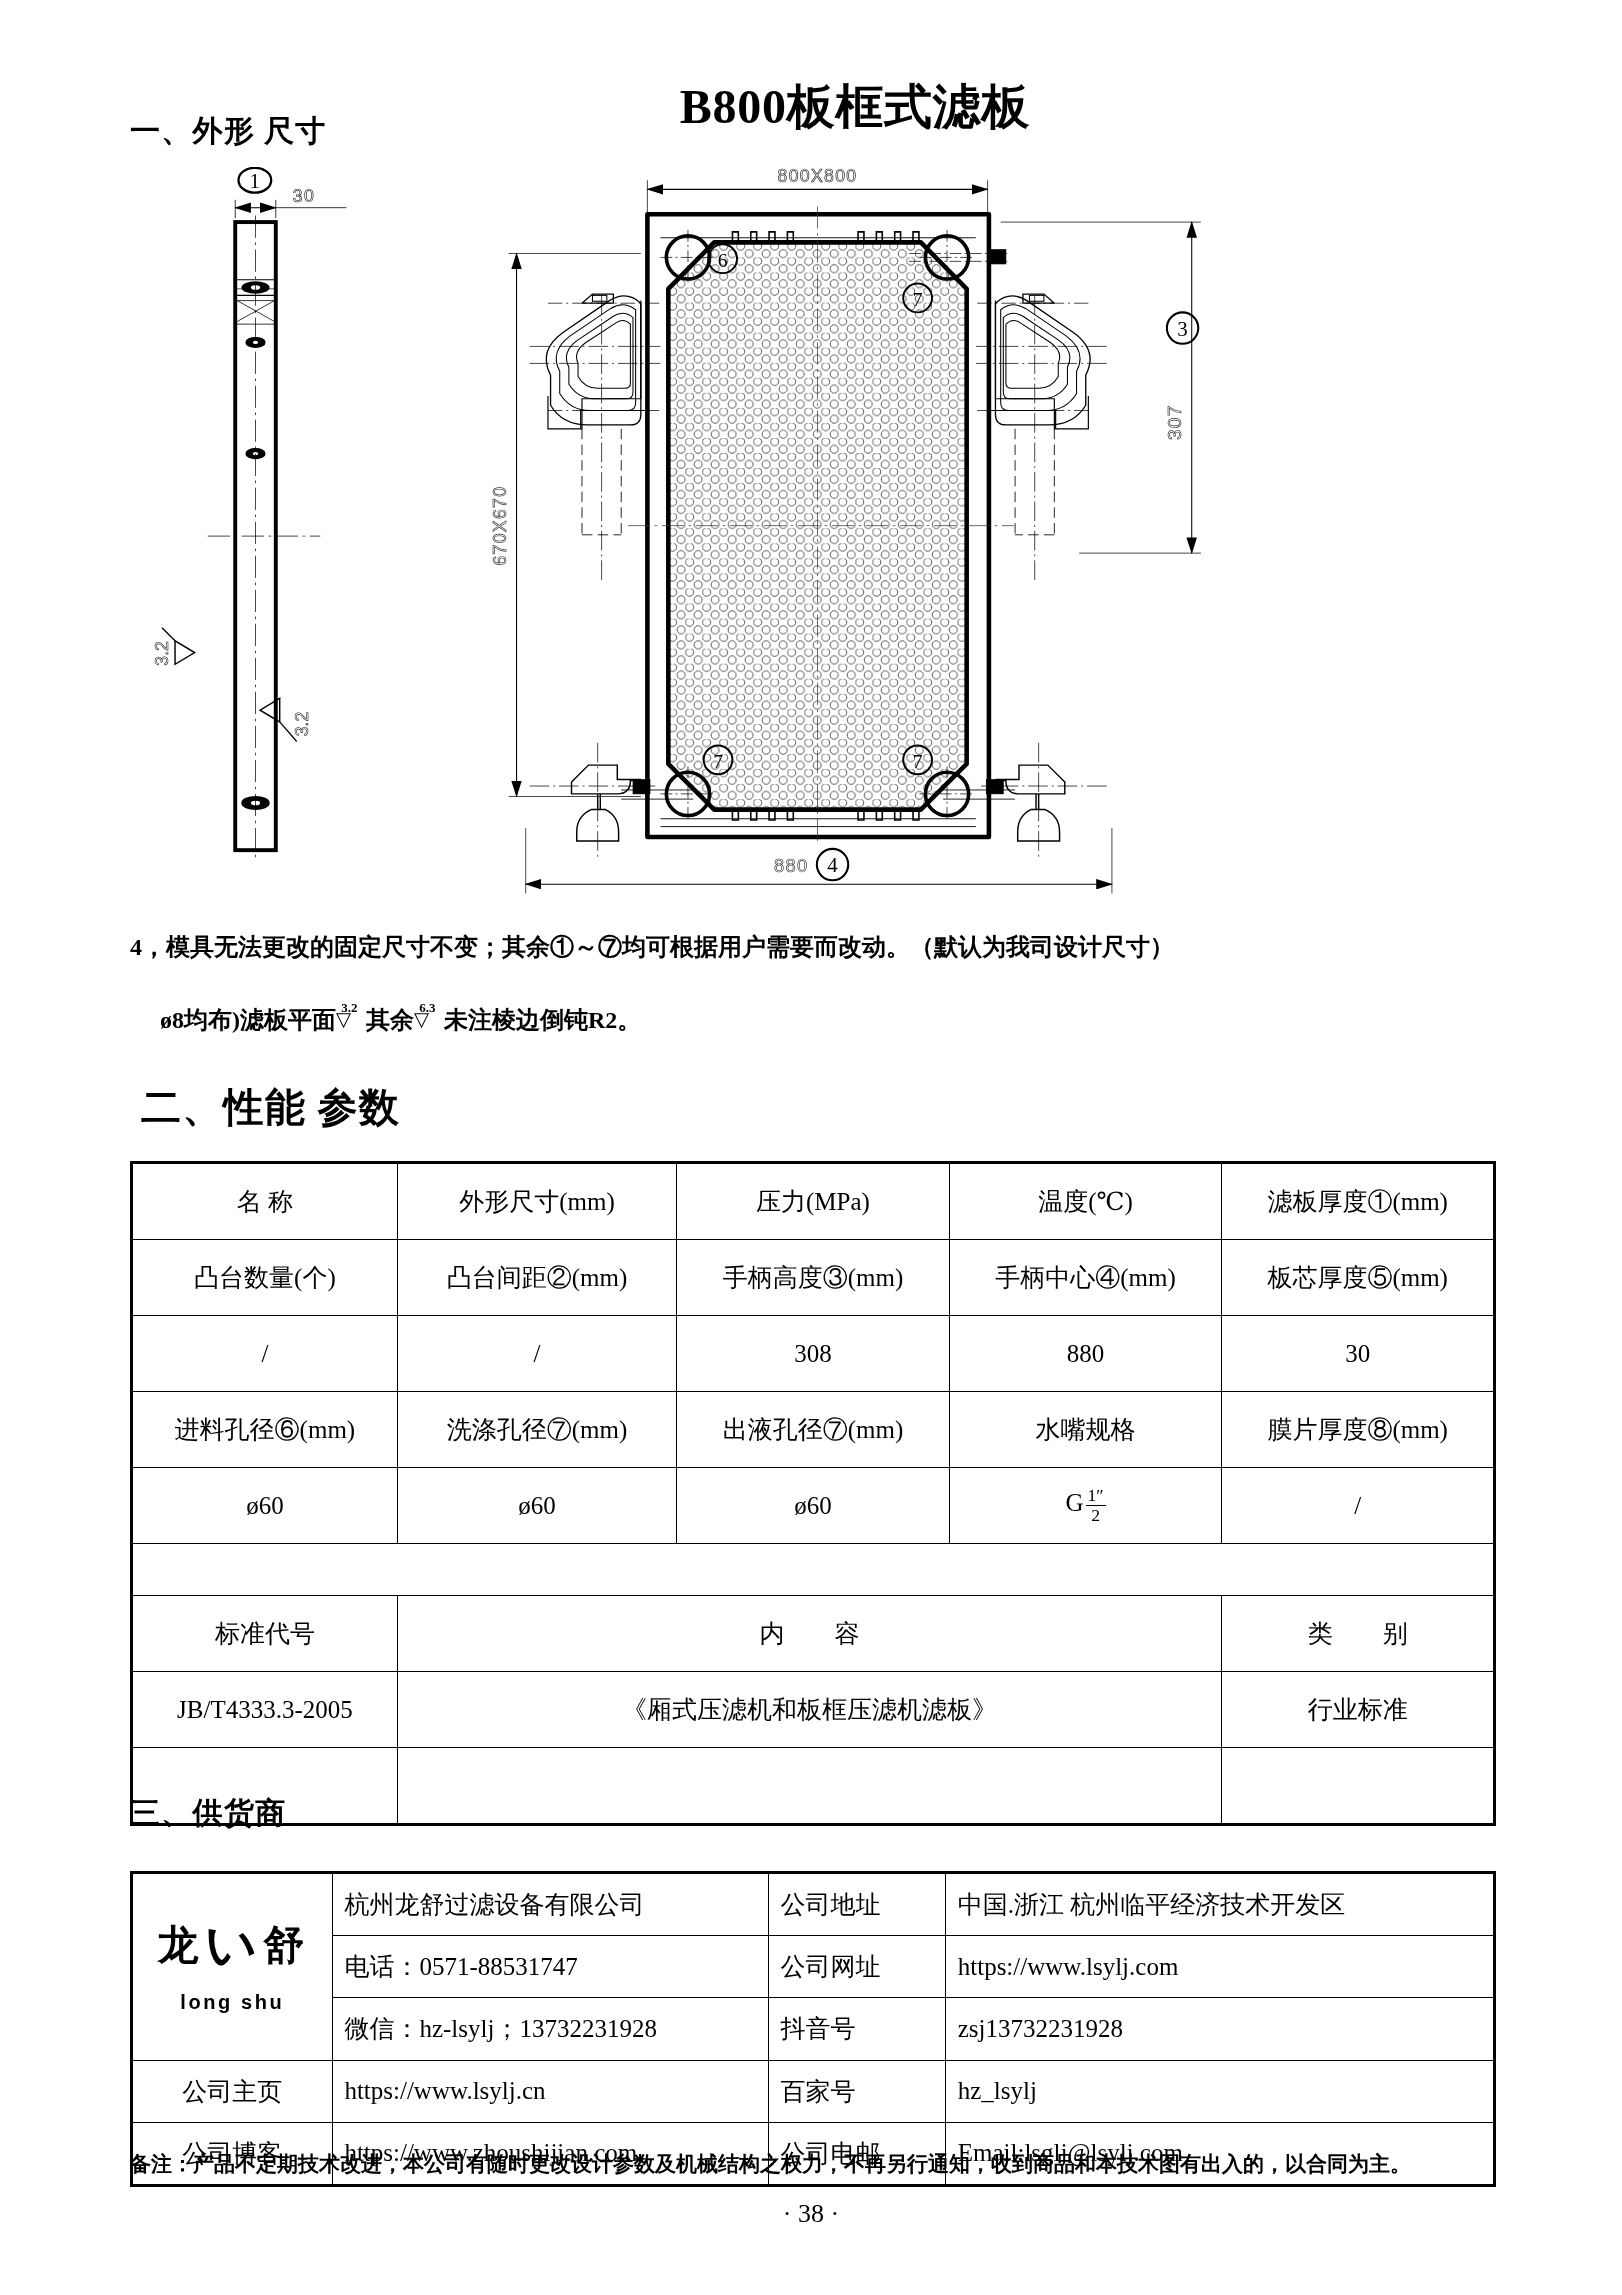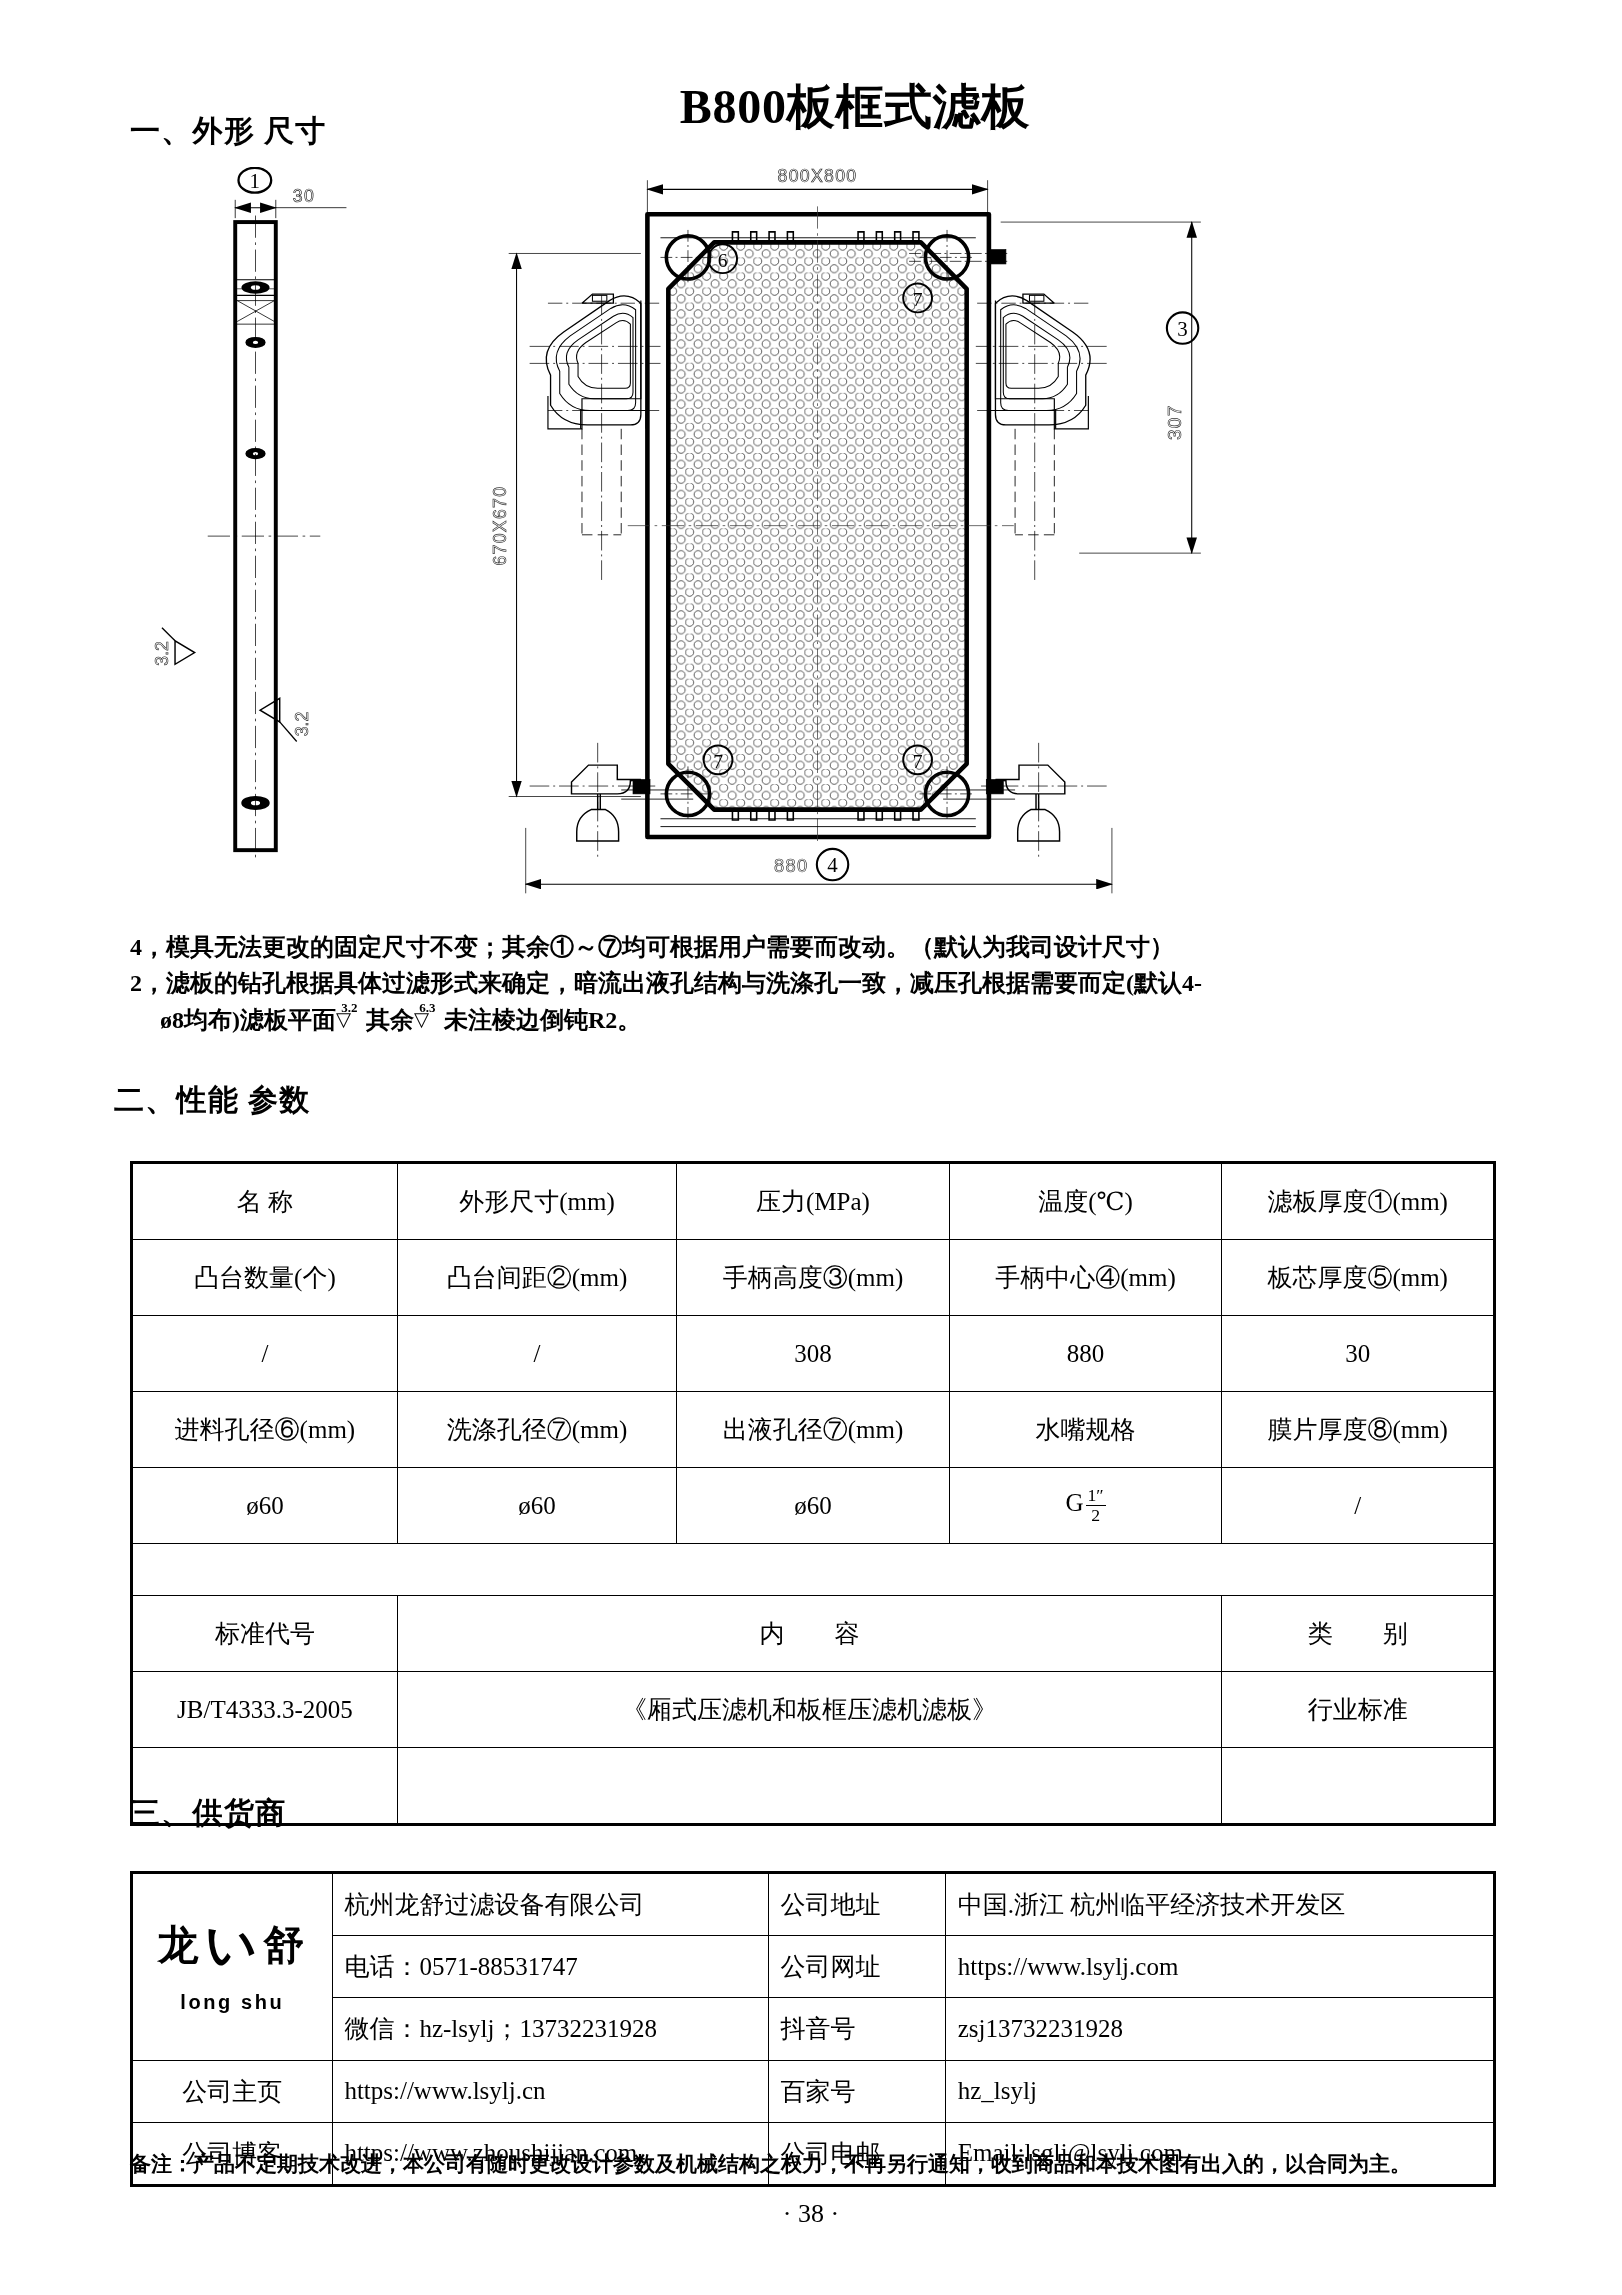--- a/index.html
+++ b/index.html
@@ -9,21 +9,21 @@
   }
   .page{position:absolute;left:0;top:0;width:1622px;height:2295px;}
 
   
   .sec-head{
     position:absolute;font-weight:bold;color:#000;
     font-family:"Liberation Serif","DejaVu Serif",serif;
     letter-spacing:1.3px;white-space:nowrap;
   }
   #sec1{left:130px;top:111px;font-size:30px;}
-  #sec2{left:114px;top:1080px;font-size:30px;}
+  #sec2{left:141px;top:1080px;font-size:40px;}
   #sec3{left:130px;top:1793px;font-size:30px;}
 
   #doc-title{
     position:absolute;left:0;top:75px;width:1622px;text-align:center;
     font-size:48px;font-weight:bold;letter-spacing:0.7px;
     font-family:"Liberation Serif","DejaVu Serif",serif;
     padding-left:44px;
   }
 
   
@@ -299,21 +299,20 @@
       <text x="1020" y="1078" font-size="28" font-family="Liberation Sans, sans-serif" fill="none" stroke="#333" stroke-width="1" text-anchor="middle" letter-spacing="2">880</text>
       <circle cx="1083" cy="1066" r="24" stroke-width="3.2"></circle>
       <text x="1083" y="1078" font-size="32" font-family="Liberation Serif, serif" fill="#000" stroke="none" text-anchor="middle">4</text>
     </g>
   </svg>
   </div>
 
   <div id="notes">
     <div class="nline">4，模具无法更改的固定尺寸不变；其余①～⑦均可根据用户需要而改动。（默认为我司设计尺寸）</div>
     <div class="nline">
-      <span>2，滤板的钻孔根据具体过滤形式来确定，暗流出液孔结构与洗涤孔一致，减压孔根据需要而定(默认4-</span>
       <br>
       <span class="ind" style="width:30px;"></span><span>ø8均布)滤板平面</span><span class="sym-box"><span class="n">3.2</span><span class="v">▽</span></span><span>其余</span><span class="sym-box"><span class="n">6.3</span><span class="v">▽</span></span><span>未注棱边倒钝R2。</span>
     </div>
   </div>
 
   <div class="sec-head" id="sec2">二、性能 参数</div>
 
   <table id="spec-table">
     <tbody>
         <tr>

